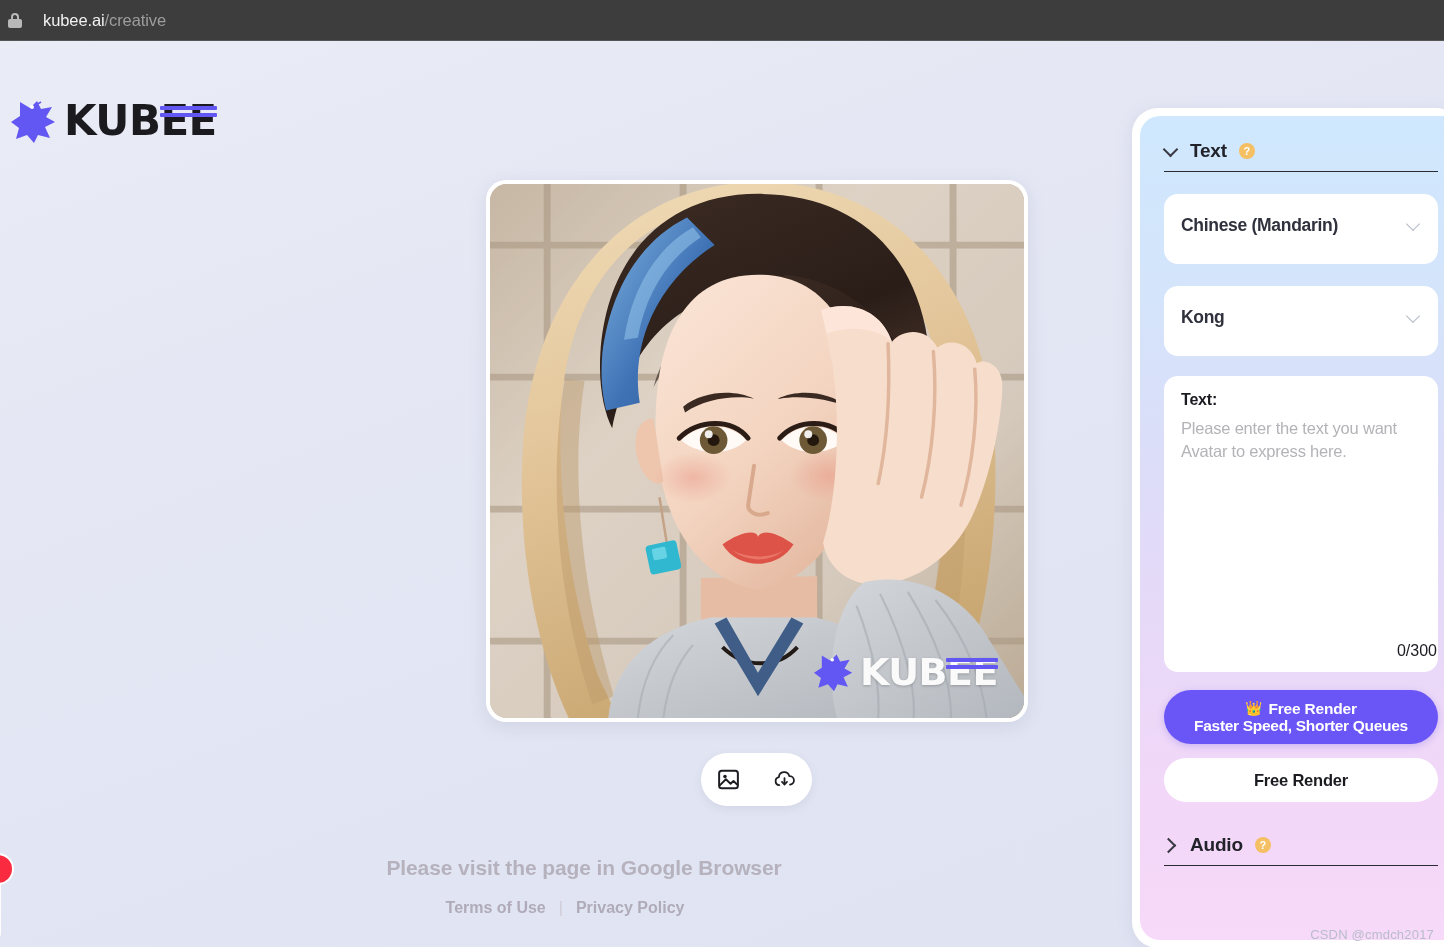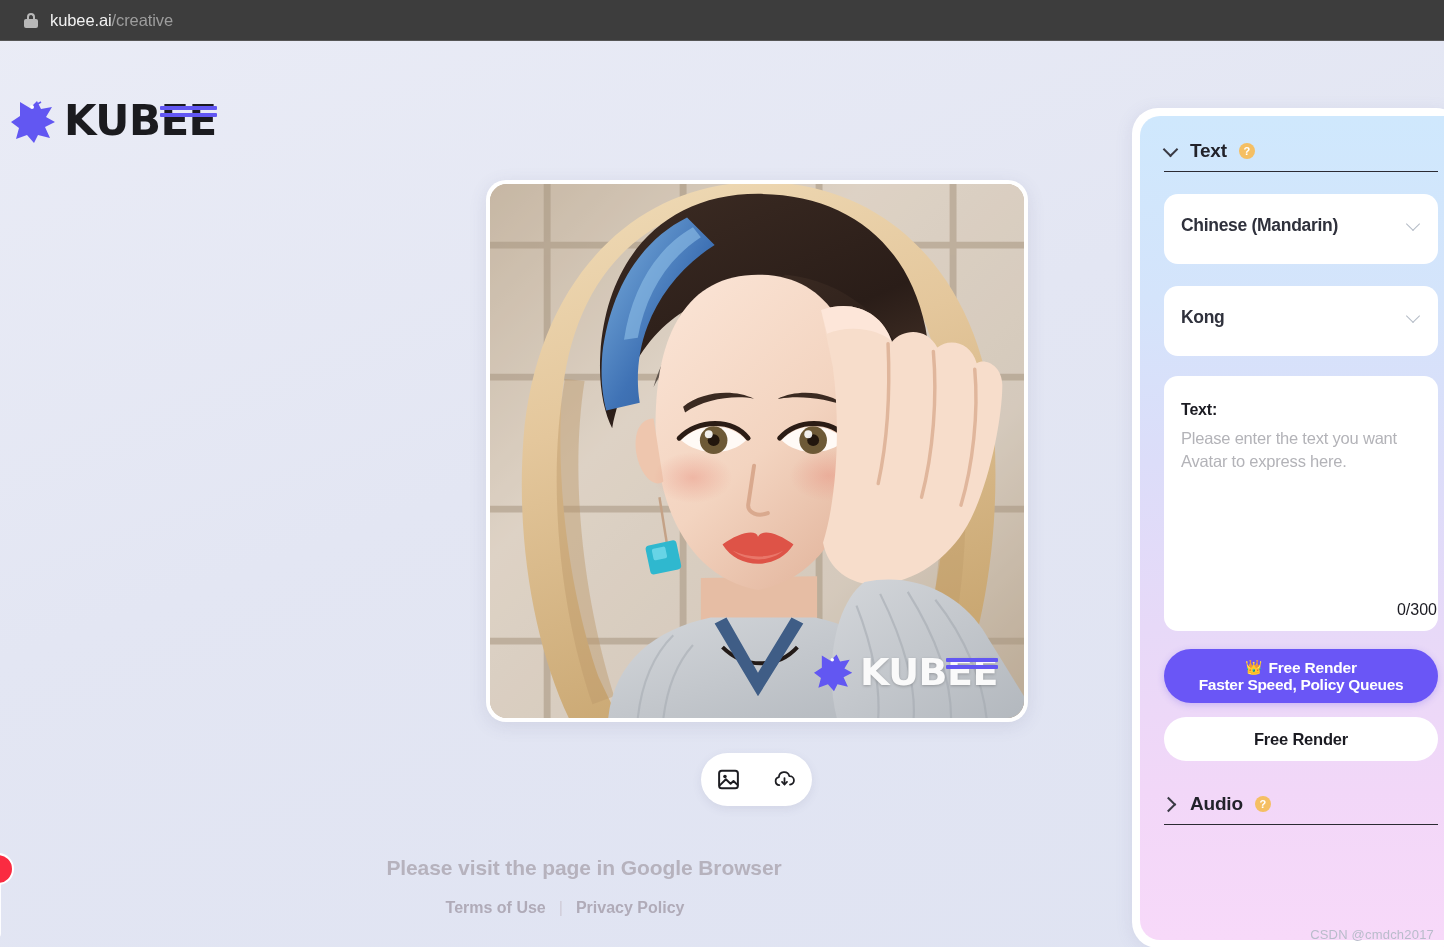--- a/index.html
+++ b/index.html
@@ -16,24 +16,25 @@
     position: relative;
   }
 
   
   #browser-bar {
     height: 41px;
     width: 100%;
     background: #3d3d3d;
     display: flex;
     align-items: center;
-    padding-left: 24px;
+    padding-left: 8px;
     border-bottom: 1px solid #555;
     position: relative;
     z-index: 40;
+    gap: 9px;
   }
   #lock-icon {
     width: 14px; height: 15px;
     position: relative;
     margin-right: 12px;
     flex: none;
   }
   #lock-icon .body {
     position: absolute;
     bottom: 0; left: 0;
@@ -331,24 +332,24 @@
     position: absolute;
     width: 9px; height: 9px;
     border-right: 1.8px solid #b4bbc6;
     border-bottom: 1.8px solid #b4bbc6;
     transform: rotate(45deg);
     left: 1px; top: 0;
   }
 
   .text-area-box {
     margin-top: 20px;
-    height: 255px;
+    height: 296px;
     background: #fff;
     border-radius: 14px;
-    padding: 25px 17px 12px 17px;
+    padding: 15px 17px 12px 17px;
     position: relative;
     cursor: text;
   }
   .text-area-box .ta-label {
     font-size: 16px;
     font-weight: 700;
     color: #1b1b22;
     letter-spacing: -0.2px;
   }
   .text-area-box .ta-placeholder {
@@ -668,21 +669,21 @@
         <div class="ta-label" data-name="text-input-label">Text:</div>
         <div class="ta-placeholder" data-name="text-input-placeholder">Please enter the text you want Avatar to express here.</div>
         <div class="ta-counter" data-name="character-counter">0/300</div>
       </div>
 
       <div id="btn-basic-render" data-name="basic-render-button">
         <div class="l1" data-name="basic-render-line1">
           <span class="crown-icon" data-name="crown-icon">👑</span>
           <span data-name="basic-render-label">Free Render</span>
         </div>
-        <div class="l2" data-name="basic-render-subtitle">Faster Speed, Policy Queues</div>
+        <div class="l2" data-name="basic-render-subtitle">Faster Speed, Shorter Queues</div>
       </div>
 
       <div id="btn-free-render" data-name="free-render-button">
         <span data-name="free-render-label">Free Render</span>
       </div>
 
       <div id="audio-section" data-name="audio-section">
         <div class="section-head right" data-name="section-header-audio">
           <span class="chev" data-name="chevron-right-icon"></span>
           <span class="title" data-name="section-title-audio">Audio</span>

